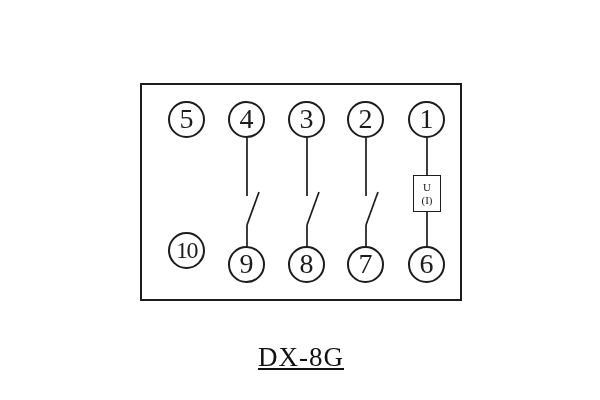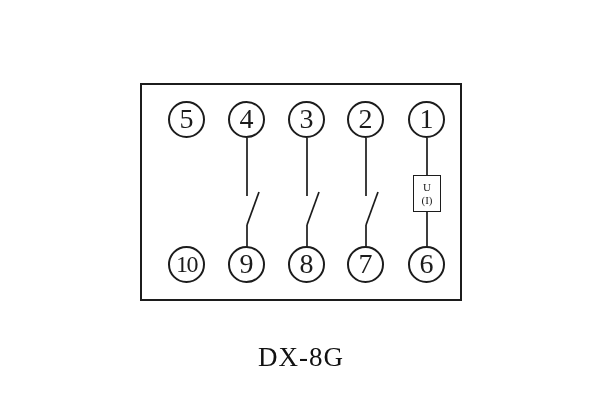--- a/index.html
+++ b/index.html
@@ -33,37 +33,38 @@
     padding-bottom:2px;
   }
   .terminal.two-digit{font-size:24px;letter-spacing:-1.5px;}
   
   .t5 {left:168px;top:101px;}
   .t4 {left:228px;top:101px;}
   .t3 {left:288px;top:101px;}
   .t2 {left:347px;top:101px;}
   .t1 {left:408px;top:101px;}
   
-  .t10{left:168px;top:246px;}
+  .t10{left:168px;top:232px;}
   .t9 {left:228px;top:246px;}
   .t8 {left:288px;top:246px;}
   .t7 {left:347px;top:246px;}
   .t6 {left:408px;top:246px;}
   .element-box{
     position:absolute;left:413px;top:175px;width:28px;height:37px;
     border:1.8px solid var(--line);box-sizing:border-box;
     background:var(--bg);
     display:flex;flex-direction:column;align-items:center;justify-content:center;
     font-size:11px;line-height:1.15;color:var(--line);
   }
   .model-label{
     position:absolute;left:140px;top:342px;width:322px;
     text-align:center;
     font-size:27px;color:#111;
     letter-spacing:1px;
+    text-decoration:underline;
   }
 </style>
 </head>
 <body>
 
 <div class="stage">
 
   <div class="device-outline"></div>
 
   <svg class="wires" viewBox="0 0 600 400" xmlns="http://www.w3.org/2000/svg" aria-hidden="true">

